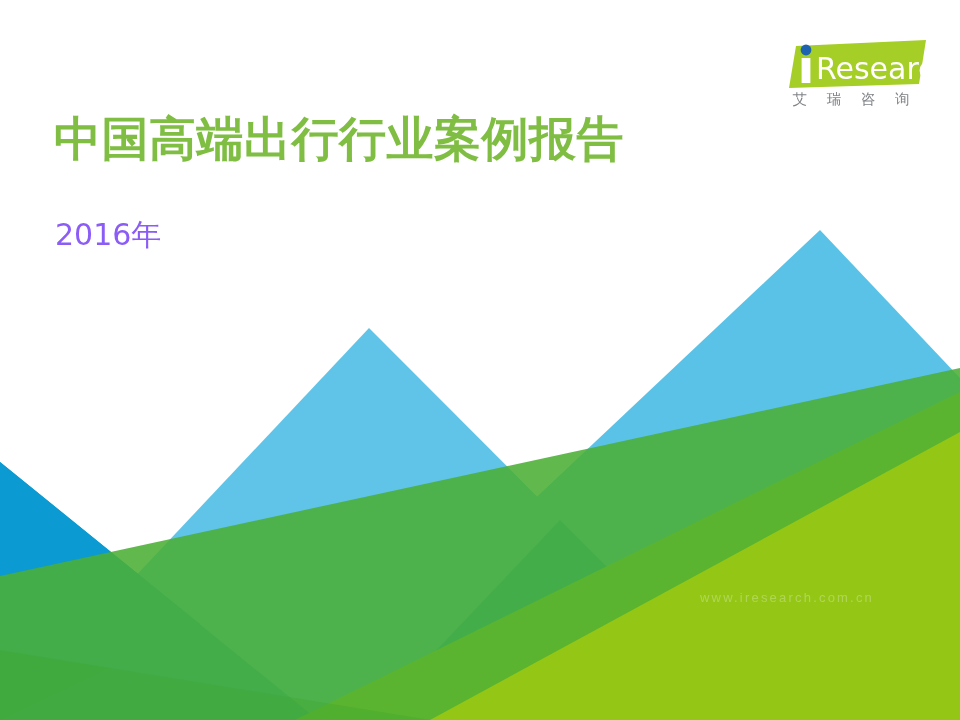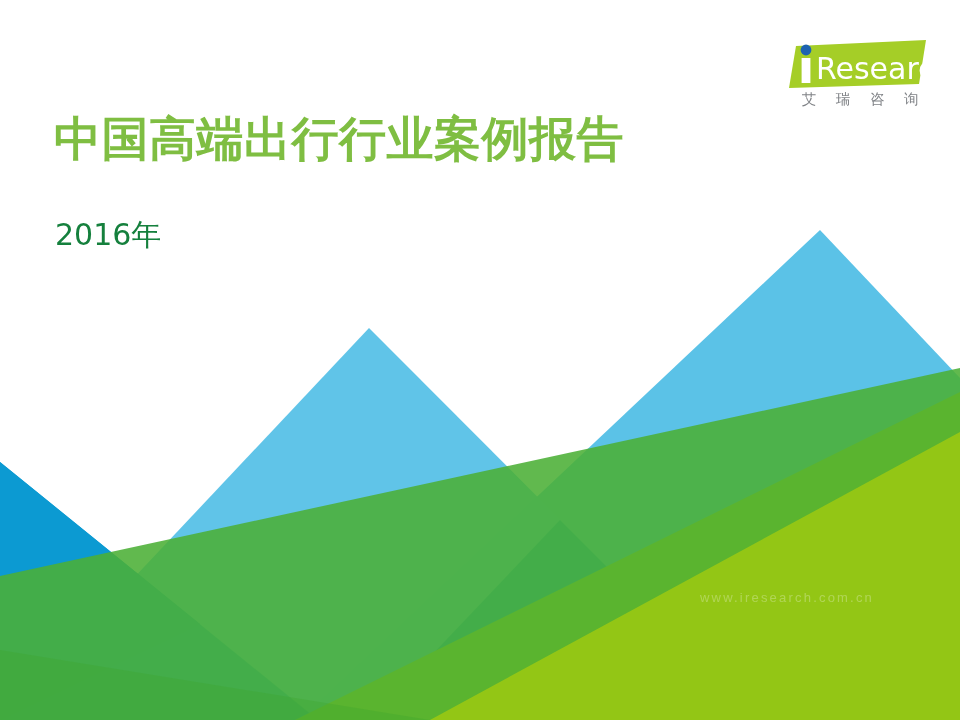--- a/index.html
+++ b/index.html
@@ -42,21 +42,21 @@
     height: 52px;
   }
   #logo-mark svg {
     display: block;
   }
   #logo-sub {
     position: absolute;
     left: 0;
     top: 54px;
     width: 150px;
-    text-align: right;
+    text-align: center;
     font-size: 14.5px;
     letter-spacing: 7.5px;
     text-indent: 7.5px;
     color: #808387;
     font-family: "DejaVu Sans", "Liberation Sans", sans-serif;
     white-space: nowrap;
   }
 
   
   #title {
@@ -70,21 +70,21 @@
     letter-spacing: 0.5px;
     white-space: nowrap;
     font-family: Liberation Serif, serif;
   }
   #subtitle {
     position: absolute;
     left: 55px;
     top: 215px;
     font-size: 30px;
     line-height: 40px;
-    color: #15803d;
+    color: #8b5cf6;
     font-weight: normal;
     white-space: nowrap;
     font-family: "DejaVu Sans", "Liberation Sans", sans-serif;
   }
 
   
   #watermark {
     position: absolute;
     left: 700px;
     top: 590px;

